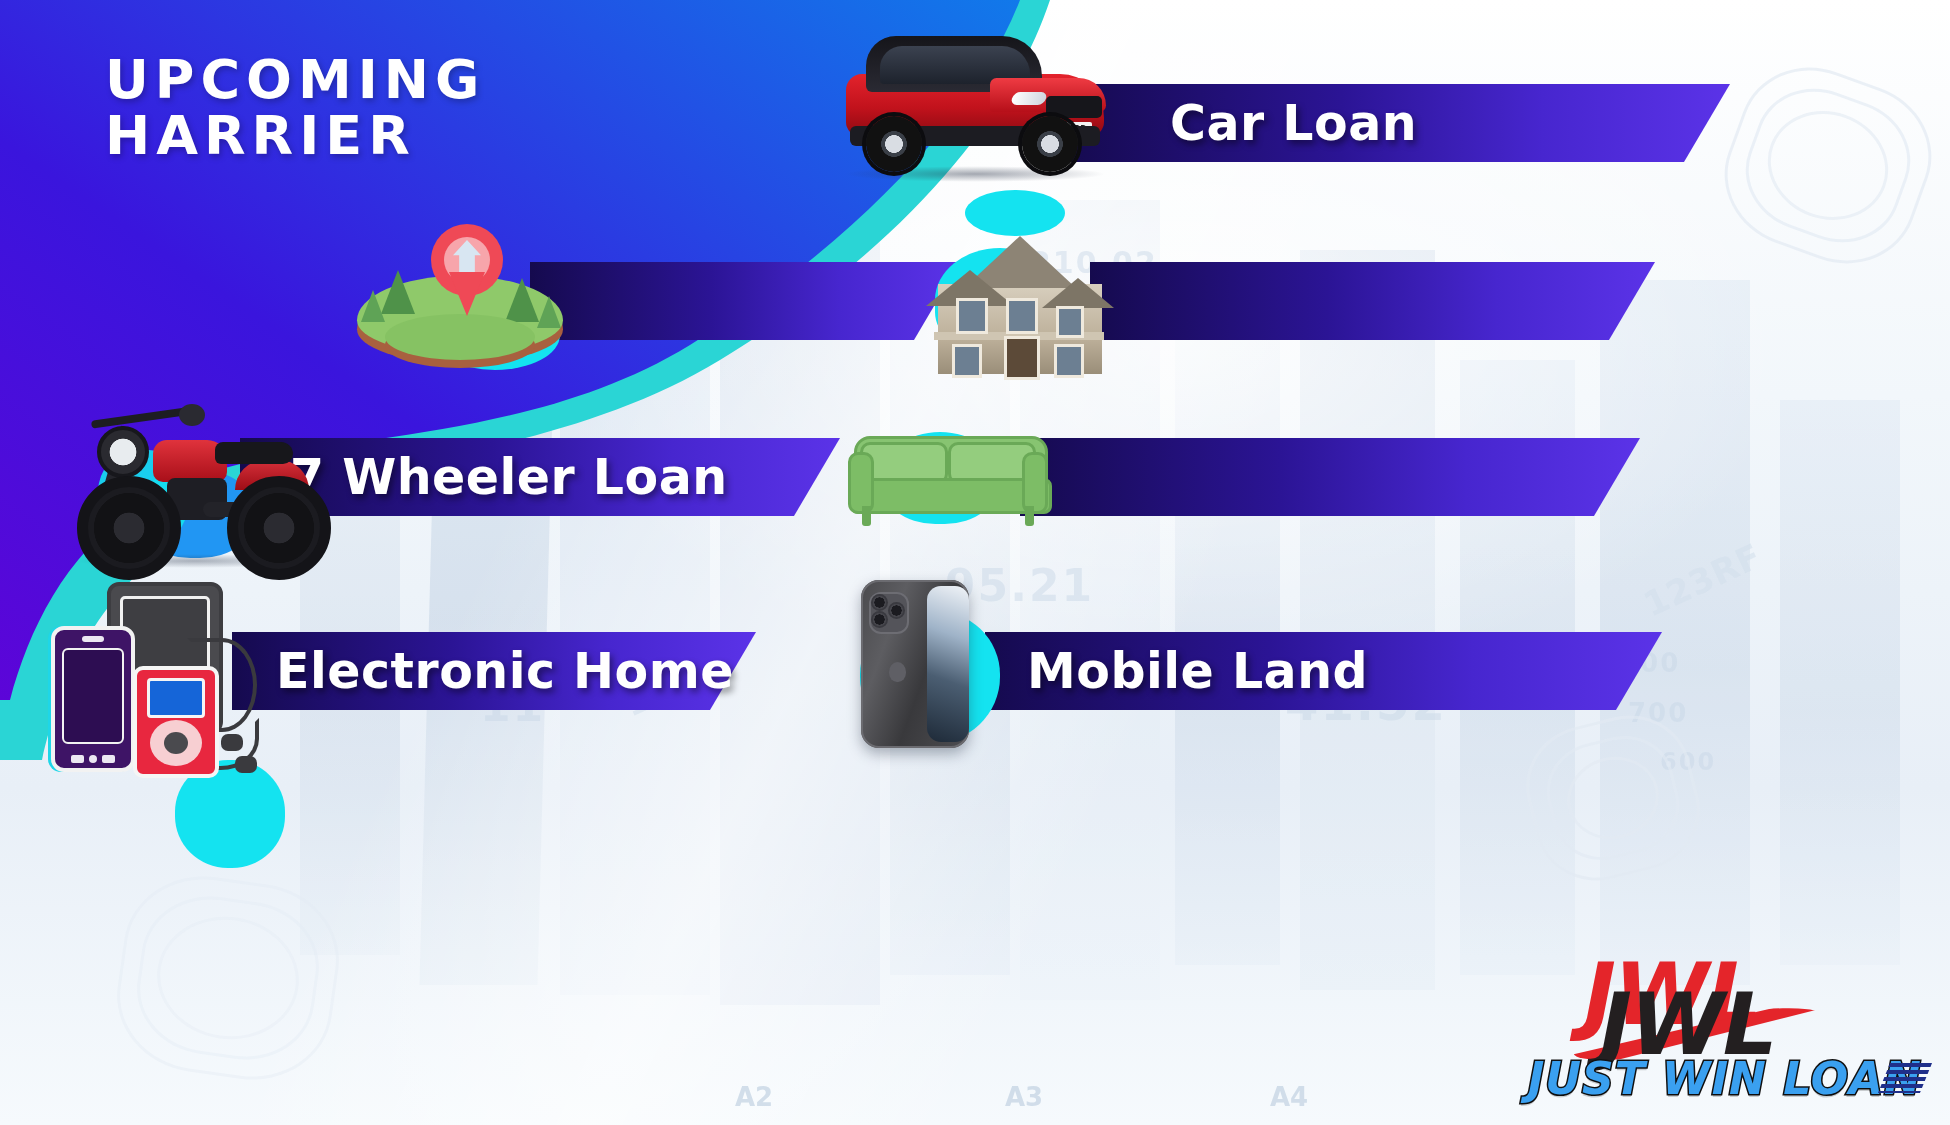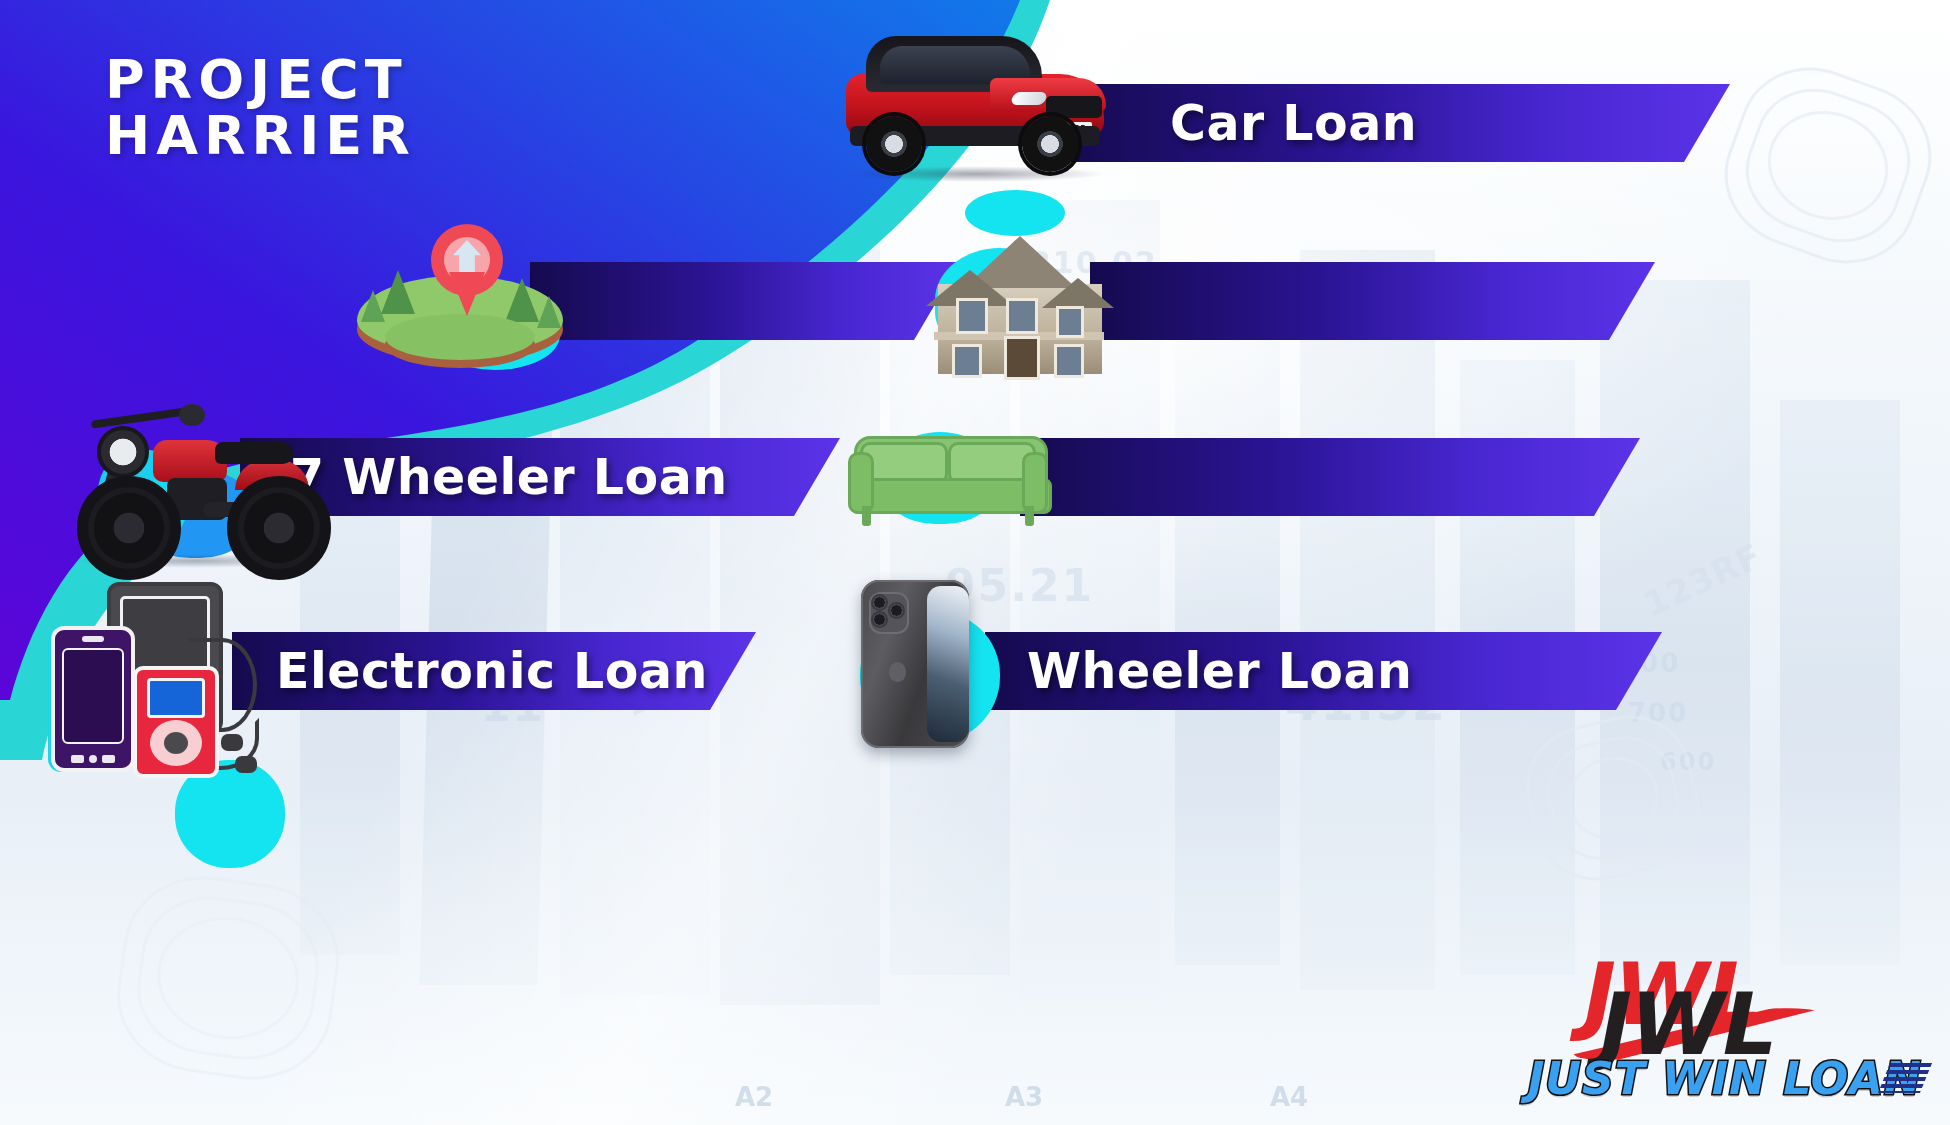--- a/index.html
+++ b/index.html
@@ -292,21 +292,21 @@
         </linearGradient>
       </defs>
       <path d="M0,0 L1050,0 C1010,120 900,250 720,360 C540,470 300,460 180,540
                C95,596 60,680 42,760 L0,760 Z" fill="#2ad5d5"></path>
       <path d="M0,0 L1020,0 C975,115 860,240 690,345 C505,458 275,425 150,498
                C70,545 30,625 10,700 L0,700 Z" fill="url(#gp)"></path>
     </svg>
   </div>
 
   <div class="title">
-    <span>PROJECT</span>
+    <span>UPCOMING</span>
     <span>HARRIER</span>
   </div>
 
   <div class="row">
     <div class="blob" style="left:965px;top:190px;width:100px;height:46px;"></div>
     <div class="art car" style="left:840px;top:30px;">
       <div class="shadow"></div>
       <div class="body"></div>
       <div class="cabin"></div>
       <div class="glass"></div>
@@ -430,39 +430,39 @@
       <div class="ipod">
           <div class="scr"></div>
           <div class="wheel"></div>
         </div>
       <div class="bud b1"></div>
         <div class="bud b2"></div>
     </div>
     <div class="banner" style="left:232px;top:632px;width:480px;padding-left:44px;">
       <div class="plate"></div>
         <div class="under"></div>
-      <div class="lbl">Electronic Loan</div>
+      <div class="lbl">Electronic Home</div>
     </div>
   </div>
 
   <div class="row">
     <div class="blob" style="left:860px;top:610px;width:140px;height:134px;border-radius:50% 50% 52% 52%;"></div>
     <div class="art iph" style="left:855px;top:580px;">
       <div class="frame"></div>
       <div class="face"></div>
       <div class="cam"></div>
       <div class="lens c1"></div>
         <div class="lens c2"></div>
         <div class="lens c3"></div>
       <div class="apple"></div>
     </div>
     <div class="banner" style="left:985px;top:632px;width:635px;padding-left:42px;">
       <div class="plate"></div>
         <div class="under"></div>
-      <div class="lbl">Wheeler Loan</div>
+      <div class="lbl">Mobile Land</div>
     </div>
   </div>
 
   <div class="logo">
     <div class="jwl red">JWL</div>
     <div class="swipe"></div>
     <div class="jwl blk">JWL</div>
     <div class="tag">JUST WIN LOAN</div>
     <div class="dash"></div>
   </div>

